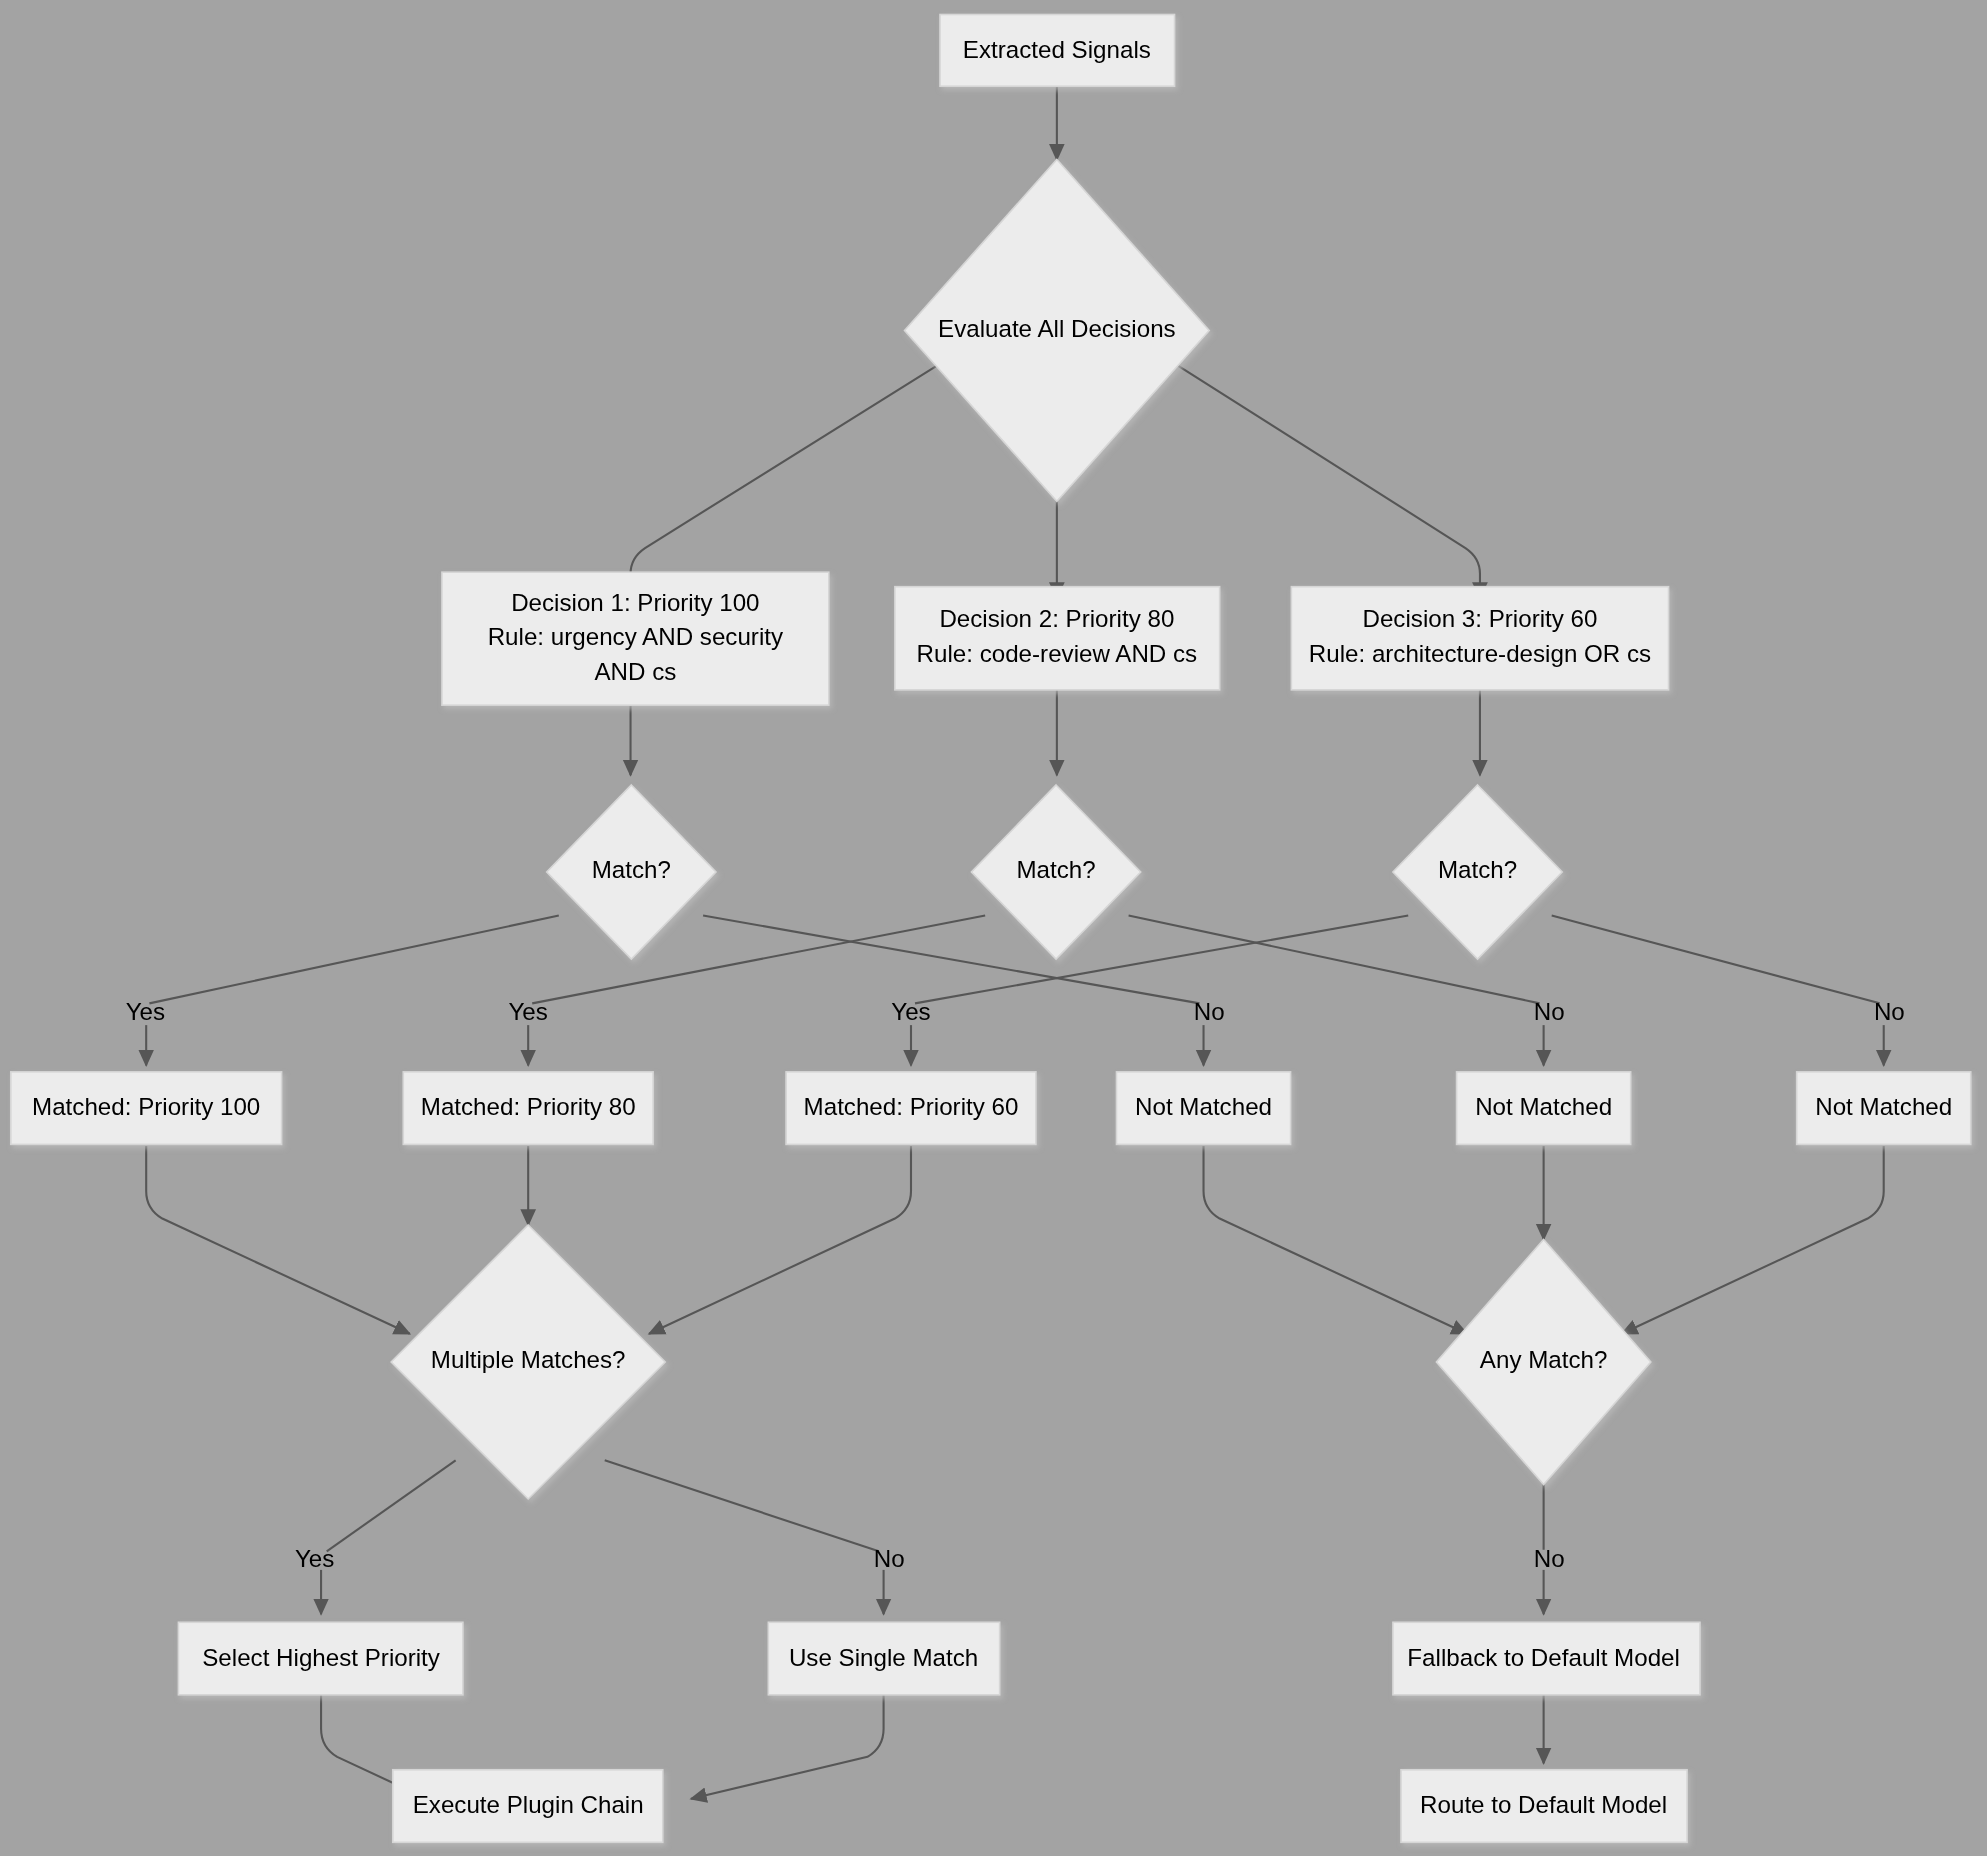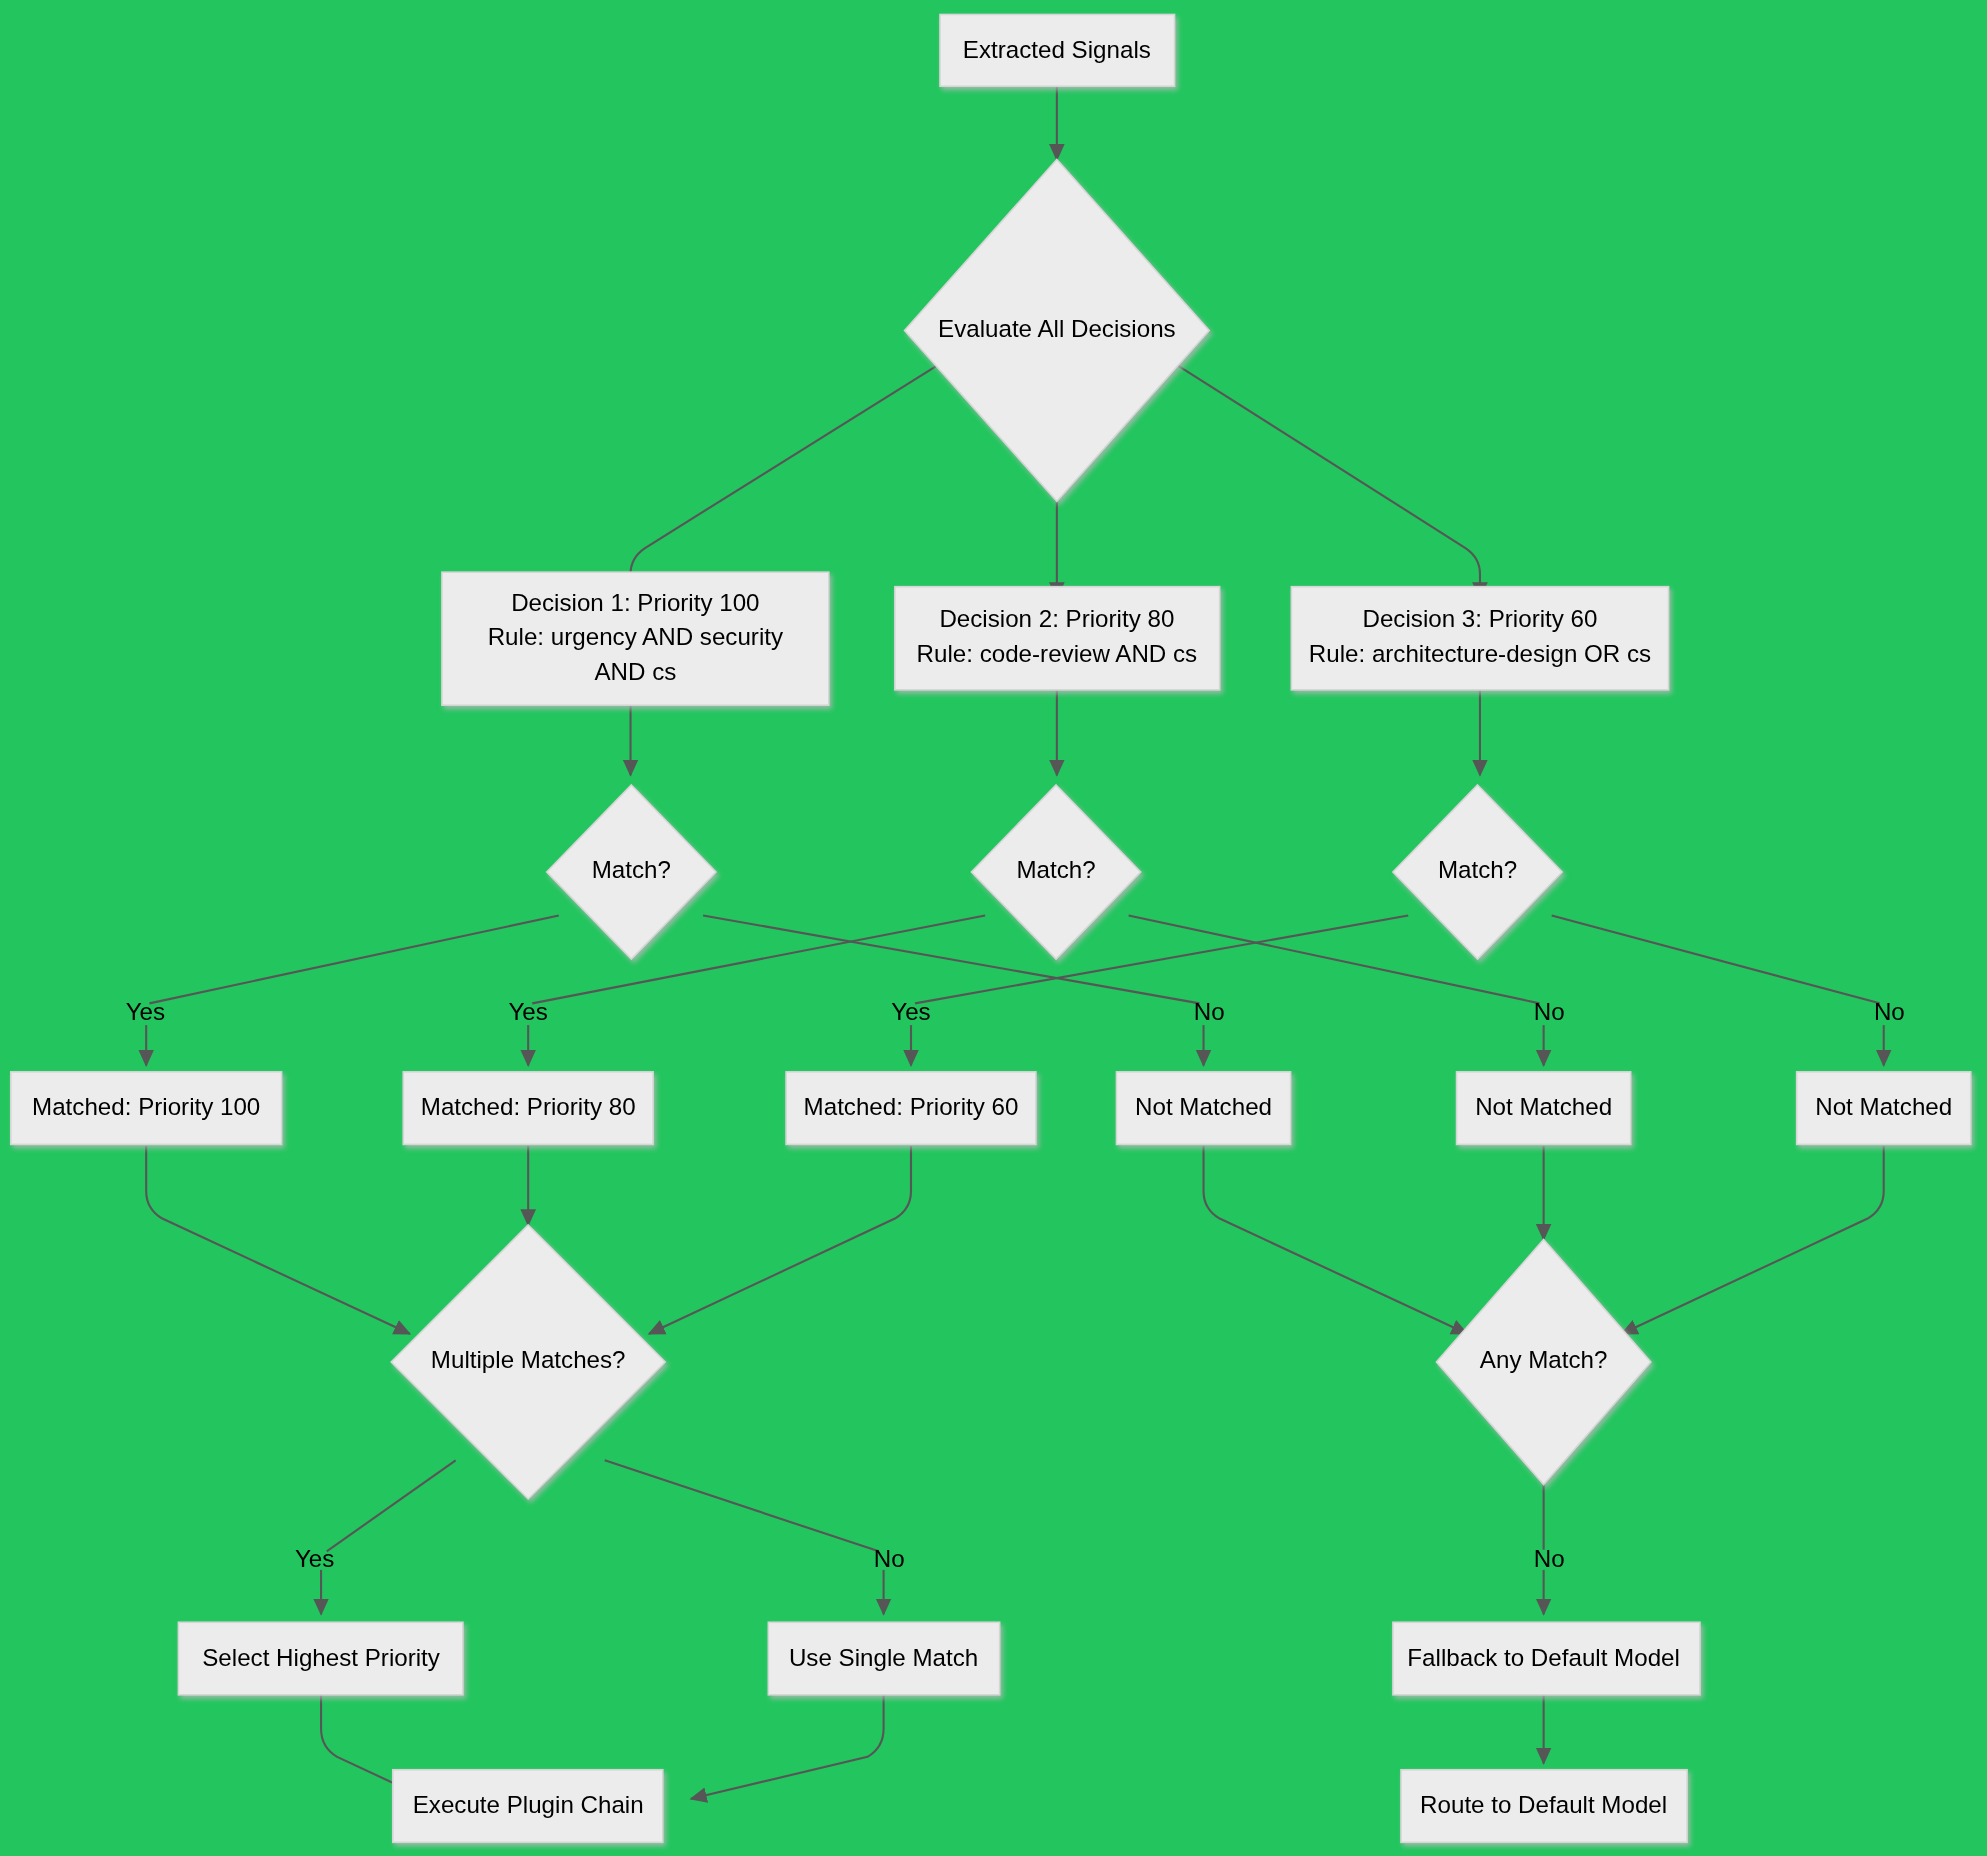--- a/index.html
+++ b/index.html
@@ -7,21 +7,21 @@
     padding: 0;
     background: #ffffff;
   }
   body {
     font-family: "Liberation Sans", sans-serif;
   }
   #flowchart-root {
     position: relative;
     width: 1988px;
     height: 1856px;
-    background: #22c55e;
+    background: #a3a3a3;
     overflow: hidden;
   }
   svg#diagram {
     display: block;
     width: 1988px;
     height: 1856px;
   }
   .node-shape {
     fill: #ececec;
     stroke: #d6d6d6;

